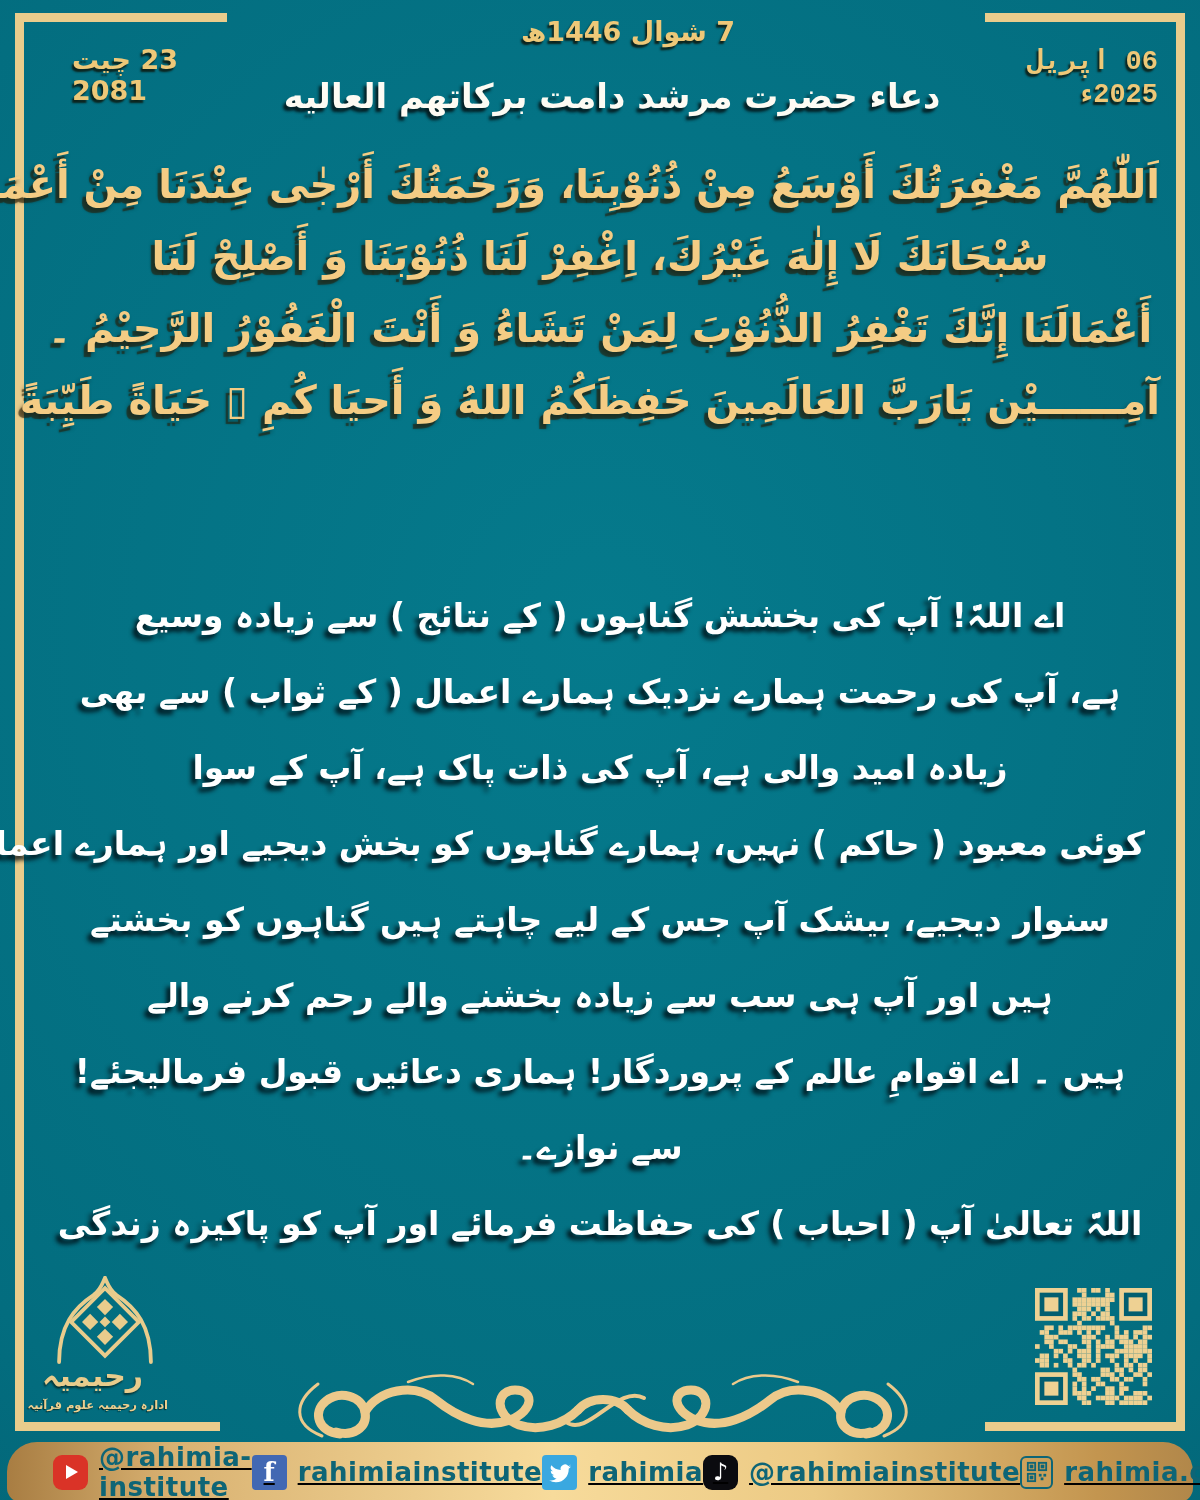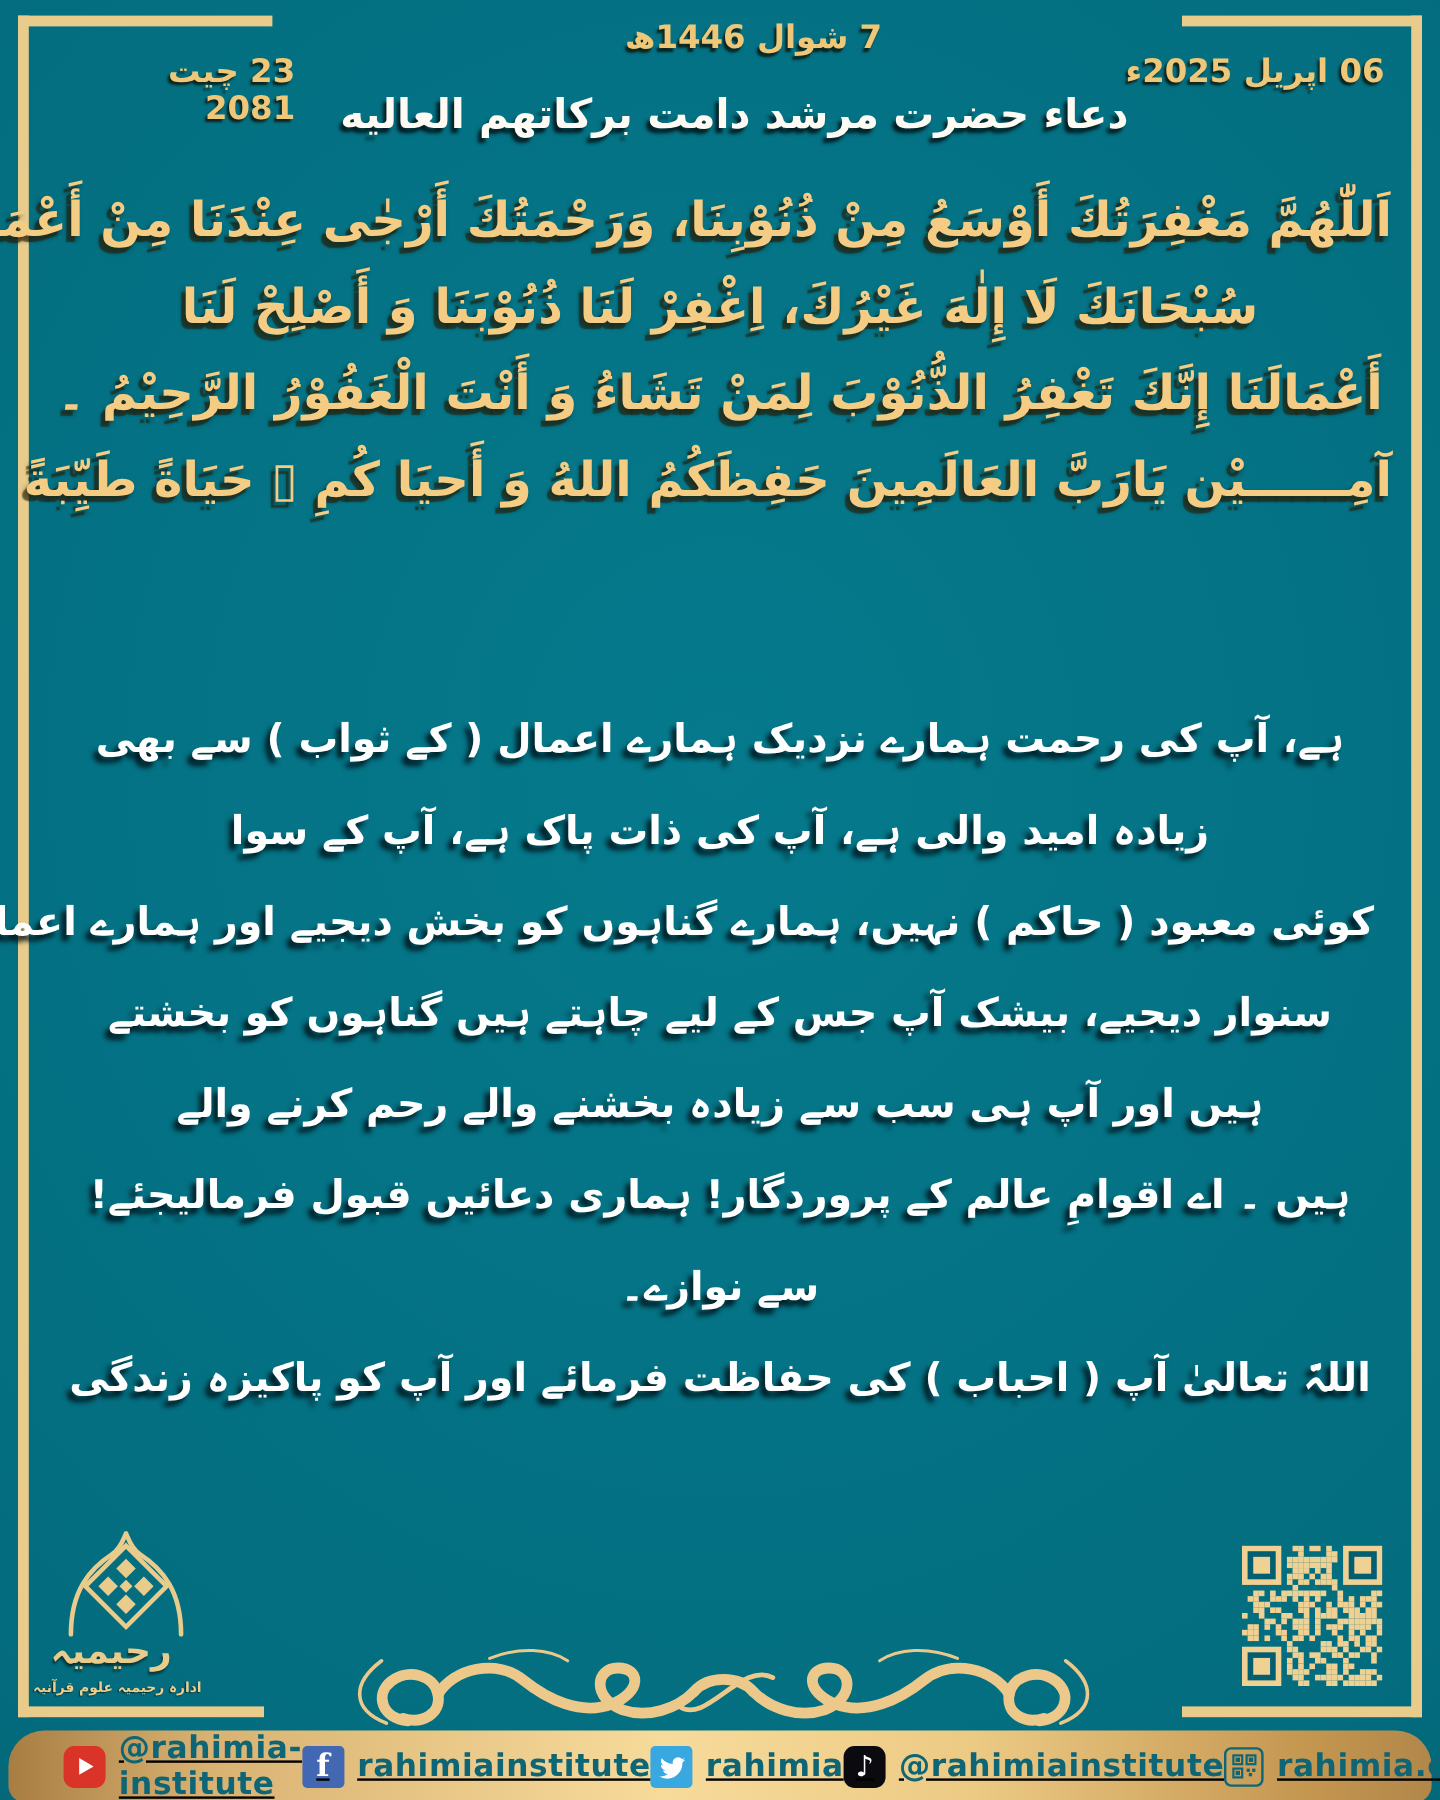--- a/index.html
+++ b/index.html
@@ -18,22 +18,22 @@
   .hijri{
     position:absolute;top:16px;left:0;width:100%;text-align:center;
     font-size:27px;font-weight:bold;color:#eec878;
     text-shadow:-2px 3px 2px rgba(15,15,2,.8);
     margin-left:28px;
   }
   .date-side{
     position:absolute;top:44px;font-size:27px;font-weight:bold;color:#eec878;
     text-shadow:-2px 3px 2px rgba(15,15,2,.8);
   }
-  .bikrami{left:56px;width:190px;text-align:right;}
-  .gregorian{right:42px;width:220px;text-align:left;}
+  .bikrami{left:72px;width:190px;text-align:left;}
+  .gregorian{right:42px;width:220px;text-align:right;font-family:Liberation Mono, monospace;}
   .title{
     position:absolute;top:76px;left:12px;width:100%;text-align:center;
     font-size:34px;font-weight:bold;color:#fdfbf3;
     text-shadow:-3px 4px 3px rgba(5,15,18,.85);
   }
   
   .arabic-block{
     position:absolute;top:148px;left:40px;width:1120px;text-align:center;
   }
   .arabic-line{
@@ -107,20 +107,21 @@
   <div class="title rtl">دعاء حضرت مرشد دامت برکاتهم العالیه</div>
 
   <div class="arabic-block">
     <div class="arabic-line">اَللّٰهُمَّ مَغْفِرَتُكَ أَوْسَعُ مِنْ ذُنُوْبِنَا، وَرَحْمَتُكَ أَرْجٰى عِنْدَنَا مِنْ أَعْمَالِنَا،</div>
     <div class="arabic-line">سُبْحَانَكَ لَا إِلٰهَ غَيْرُكَ، اِغْفِرْ لَنَا ذُنُوْبَنَا وَ أَصْلِحْ لَنَا</div>
     <div class="arabic-line">أَعْمَالَنَا إِنَّكَ تَغْفِرُ الذُّنُوْبَ لِمَنْ تَشَاءُ وَ أَنْتَ الْغَفُوْرُ الرَّحِيْمُ ۔</div>
     <div class="arabic-line">آمِــــــيْن يَارَبَّ العَالَمِينَ حَفِظَكُمُ اللهُ وَ أَحيَا كُمِ ▯ حَيَاةً طَيِّبَةً</div>
   </div>
 
   <div class="urdu-block">
+    <div class="urdu-line">اے اللہّ! آپ کی بخشش گناہوں ( کے نتائج ) سے زیادہ وسیع</div>
     <div class="urdu-line">ہے، آپ کی رحمت ہمارے نزدیک ہمارے اعمال ( کے ثواب ) سے بھی</div>
     <div class="urdu-line">زیادہ امید والی ہے، آپ کی ذات پاک ہے، آپ کے سوا</div>
     <div class="urdu-line">کوئی معبود ( حاکم ) نہیں، ہمارے گناہوں کو بخش دیجیے اور ہمارے اعمال</div>
     <div class="urdu-line">سنوار دیجیے، بیشک آپ جس کے لیے چاہتے ہیں گناہوں کو بخشتے</div>
     <div class="urdu-line">ہیں اور آپ ہی سب سے زیادہ بخشنے والے رحم کرنے والے</div>
     <div class="urdu-line">ہیں ۔ اے اقوامِ عالم کے پروردگار! ہماری دعائیں قبول فرمالیجئے!</div>
     <div class="urdu-line">سے نوازے۔</div>
     <div class="urdu-line">اللہّ تعالیٰ آپ ( احباب ) کی حفاظت فرمائے اور آپ کو پاکیزہ زندگی</div>
   </div>
 

